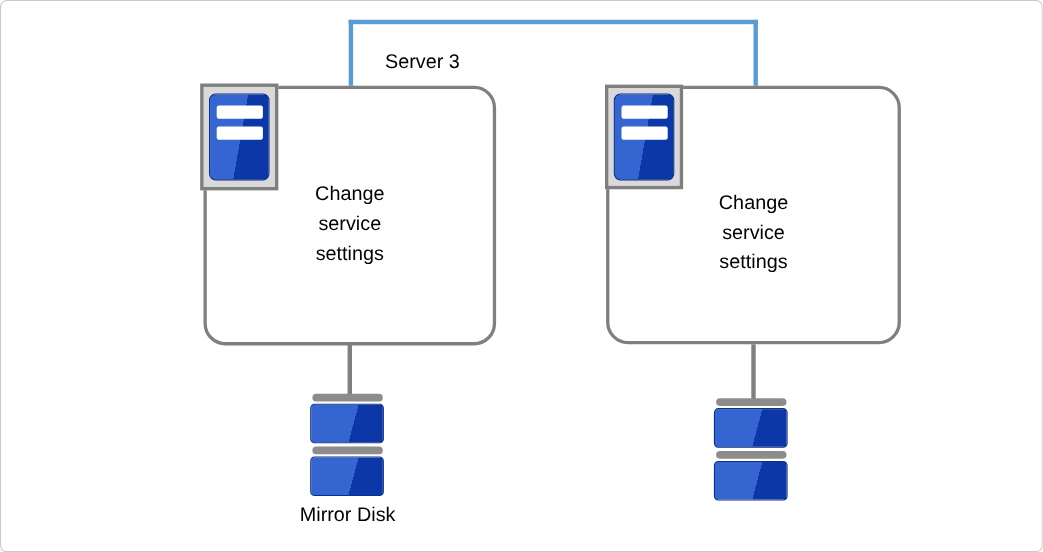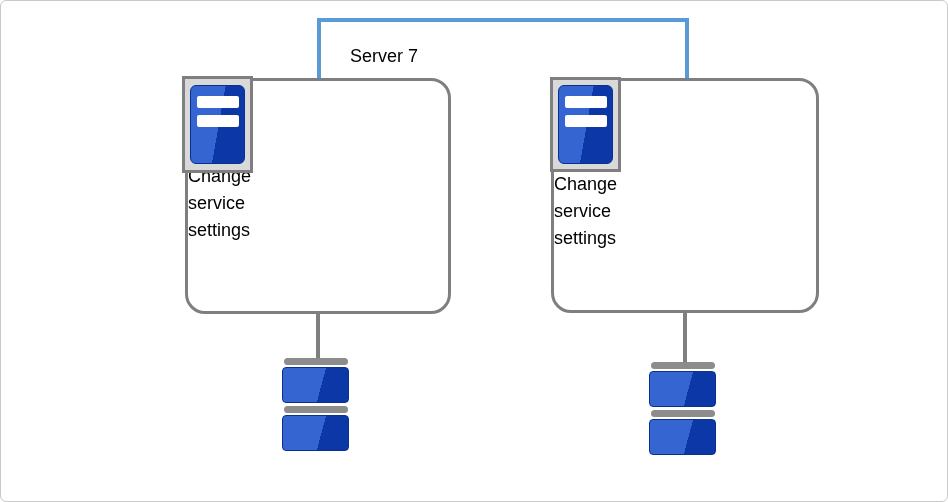--- a/index.html
+++ b/index.html
@@ -52,20 +52,21 @@
     border-radius: 20px;
     box-sizing: border-box;
   }
   .box1 { left: 184px; top: 77px; width: 266px; height: 236px; }
   .box2 { left: 550px; top: 77px; width: 268px; height: 235px; }
 
   .node-text {
     position: absolute;
     left: 0;
     right: 0;
+    text-align: center;
     font-size: 18px;
     line-height: 27px;
     white-space: pre-line;
   }
   .box1 .node-text { top: 82px; }
   .box2 .node-text { top: 90px; }
 
   
   .icon-frame {
     position: absolute;
@@ -131,21 +132,21 @@
     box-sizing: border-box;
   }
 </style>
 </head>
 <body>
 
 <div class="canvas">
 
   <div class="connector-blue"></div>
 
-  <div class="label server1-label">Server 7</div>
+  <div class="label server1-label">Server 3</div>
 
   <div class="node-box box1">
     <div class="node-text">Change
 service
 settings</div>
   </div>
 
   <div class="node-box box2">
     <div class="node-text">Change
 service
@@ -174,14 +175,15 @@
     <div class="disk-cap"></div>
     <div class="disk-platter"></div>
   </div>
   <div class="disk-stack disk2">
     <div class="disk-cap"></div>
     <div class="disk-platter"></div>
     <div class="disk-cap"></div>
     <div class="disk-platter"></div>
   </div>
 
+  <div class="label mirror-label">Mirror Disk</div>
 
 </div>
 
 </body></html>

